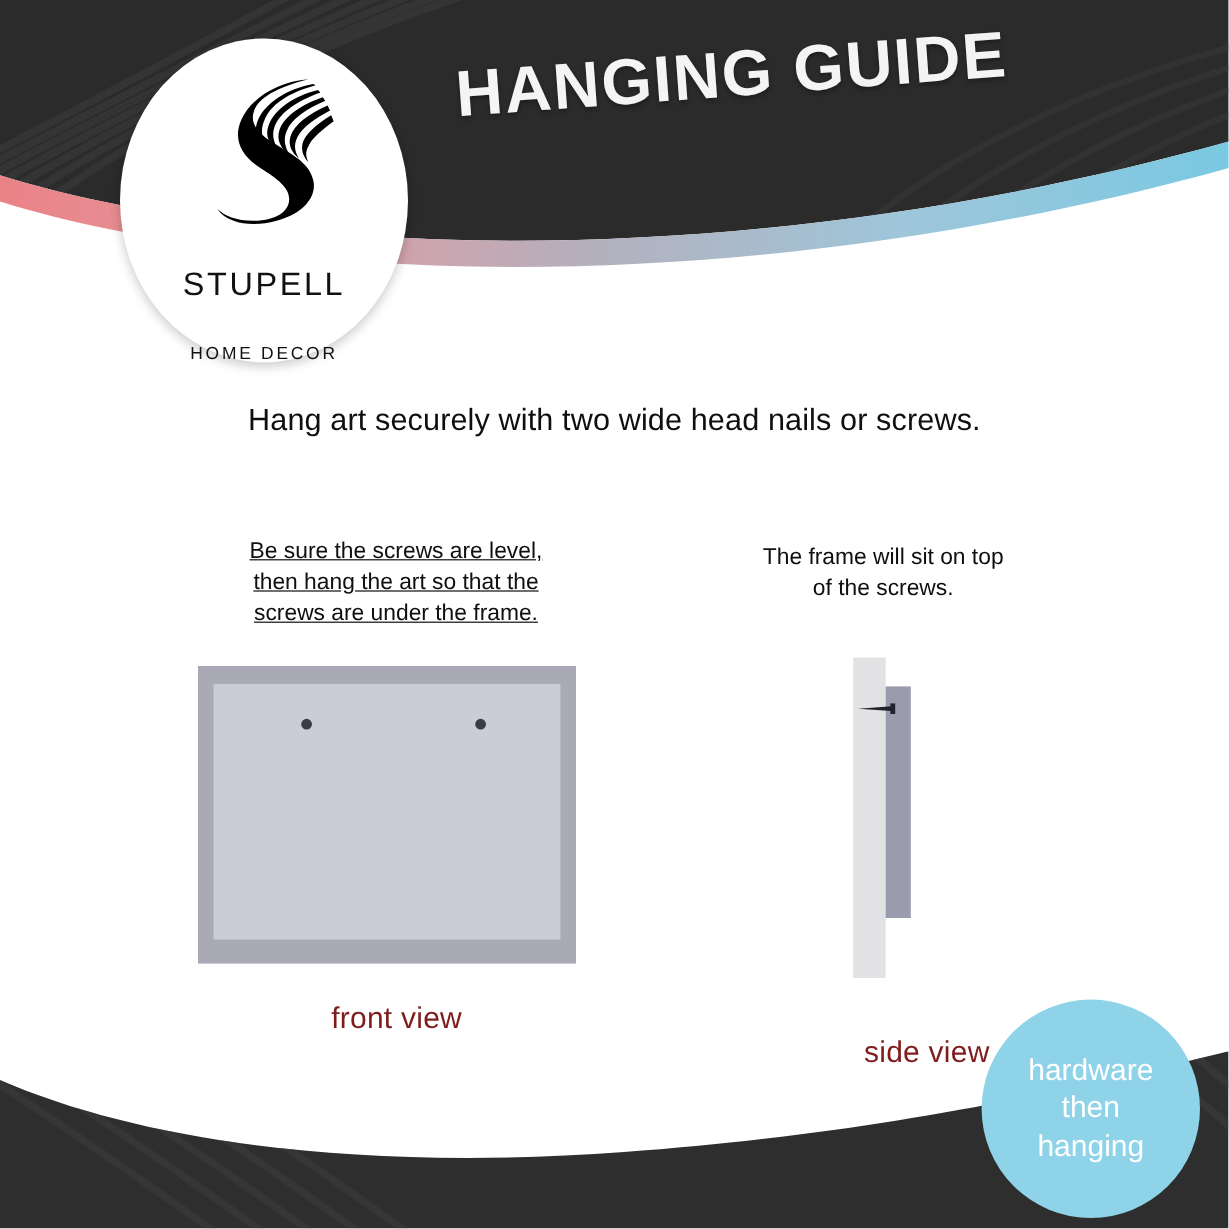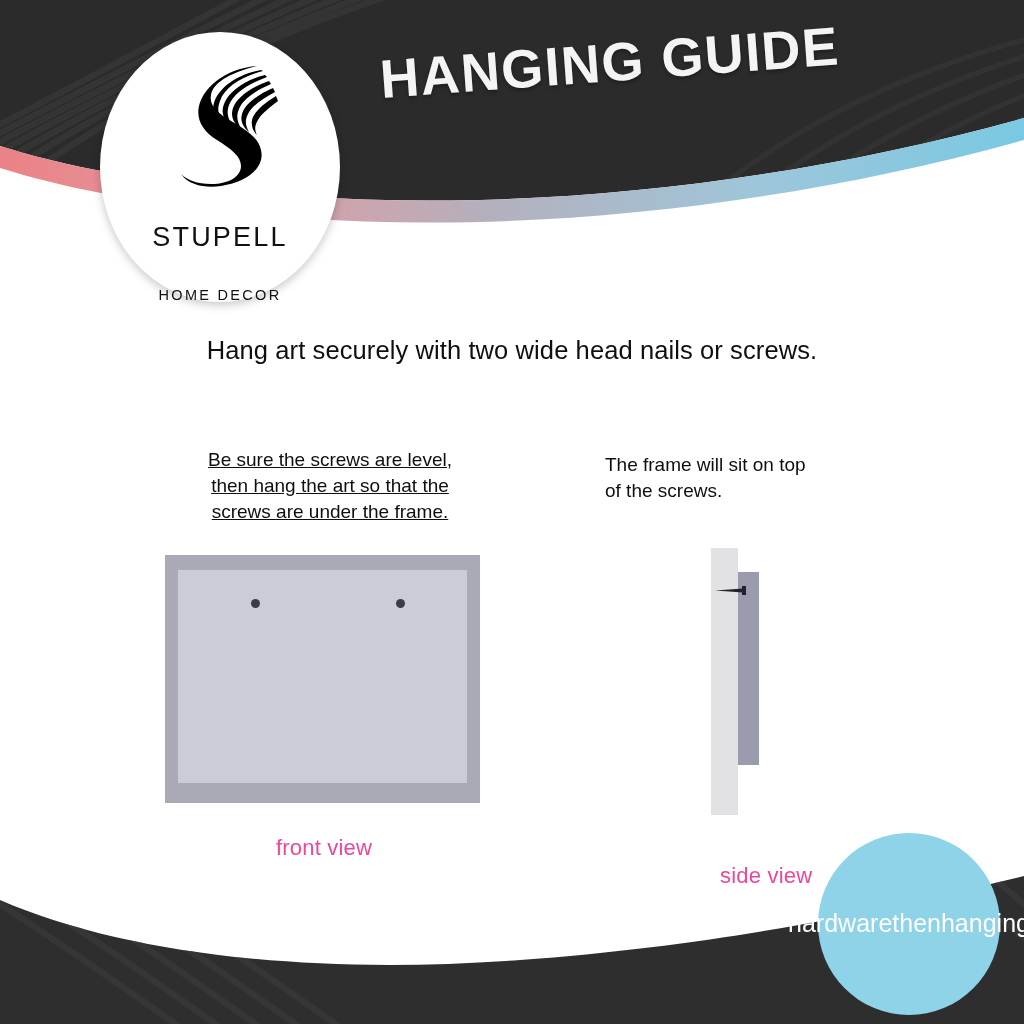--- a/index.html
+++ b/index.html
@@ -117,20 +117,21 @@
     left: 180px;
     top: 447px;
     width: 300px;
     text-align: center;
     text-decoration: underline;
   }
   #side-caption {
     left: 605px;
     top: 452px;
     width: 262px;
+    text-align: center;
   }
 
   
   #front-frame {
     position: absolute;
     left: 165px;
     top: 555px;
     width: 315px;
     height: 248px;
     background: #a9aab6;
@@ -174,22 +175,22 @@
     position: absolute;
     left: 715px;
     top: 586px;
     width: 36px;
     height: 9px;
     z-index: 3;
   }
 
   .view-label {
     position: absolute;
-    font-size: 22px;
-    color: #ec4899;
+    font-size: 25px;
+    color: #7f1d1d;
     font-weight: 500;
     letter-spacing: 0.2px;
   }
   #front-view-label { left: 276px; top: 835px; }
   #side-view-label  { left: 720px; top: 843px; margin-top: 20px; }
 
   
   #footer-band {
     position: absolute;
     left: 0;
@@ -202,21 +203,21 @@
   
   #hardware-badge {
     position: absolute;
     left: 818px;
     top: 833px;
     width: 182px;
     height: 182px;
     border-radius: 50%;
     background: #8ed3e8;
     display: flex;
-    flex-direction: row;
+    flex-direction: column;
     align-items: center;
     justify-content: center;
     z-index: 8;
   }
   .badge-line {
     color: #ffffff;
     font-size: 25px;
     line-height: 1.26;
     font-weight: 400;
     text-align: center;

